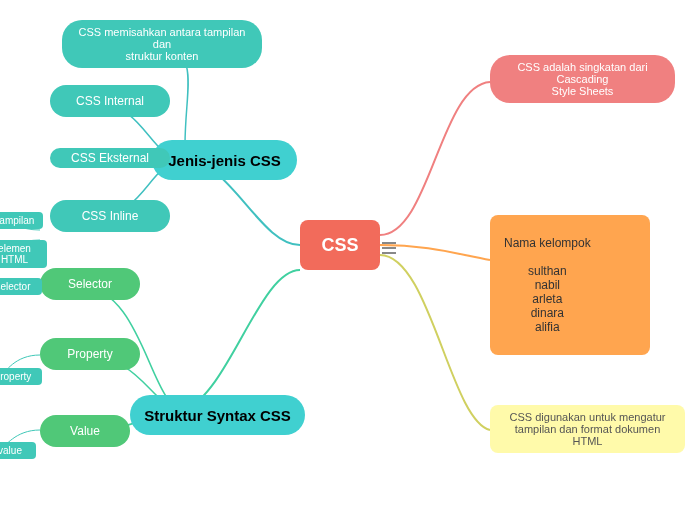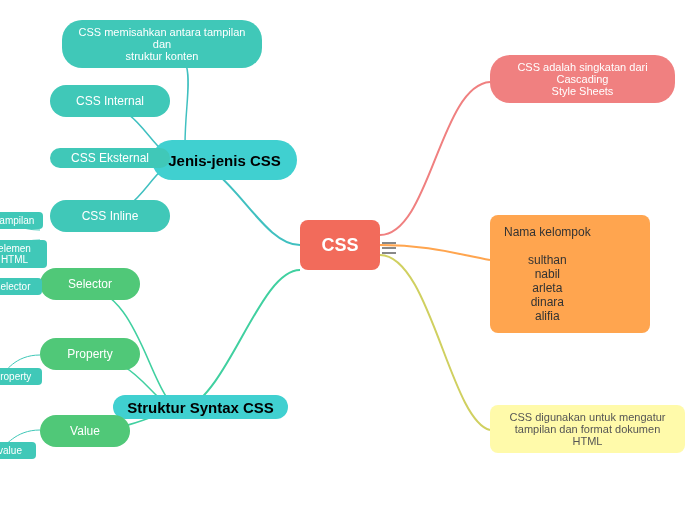--- a/index.html
+++ b/index.html
@@ -128,21 +128,21 @@
 
   <div class="node node-center">
     <span>CSS</span>
   </div>
 
   <div class="node node-red" style="left:490px;top:55px;width:185px;">
     <span style="white-space:pre-line;font-size:11px;">CSS adalah singkatan dari Cascading
 Style Sheets</span>
   </div>
 
-  <div class="node node-orange" style="left:490px;top:215px;width:160px;flex-direction:column;align-items:flex-start;padding:10px 14px;">
+  <div class="node node-orange" style="left:490px;top:215px;width:160px;flex-direction:column;align-items:flex-start;padding:21px 14px;">
     <span style="white-space:pre-line;font-size:12px;">Nama kelompok
 
 sulthan
 nabil
 arleta
 dinara
 alifia</span>
   </div>
 
   <div class="node node-yellow" style="left:490px;top:405px;width:195px;">
@@ -164,21 +164,21 @@
   </div>
 
   <div class="node node-teal" style="left:50px;top:148px;width:120px;height:20px;">
     <span>CSS Eksternal</span>
   </div>
 
   <div class="node node-teal" style="left:50px;top:200px;width:120px;height:32px;">
     <span>CSS Inline</span>
   </div>
 
-  <div class="node node-cyan-label" style="left:113px;top:395px;width:175px;height:24px;">
+  <div class="node node-cyan-label" style="left:130px;top:395px;width:175px;height:40px;">
     <span>Struktur Syntax CSS</span>
   </div>
 
   <div class="node node-green" style="left:40px;top:268px;width:100px;height:32px;">
     <span>Selector</span>
   </div>
 
   <div class="node node-green" style="left:40px;top:338px;width:100px;height:32px;">
     <span>Property</span>
   </div>

